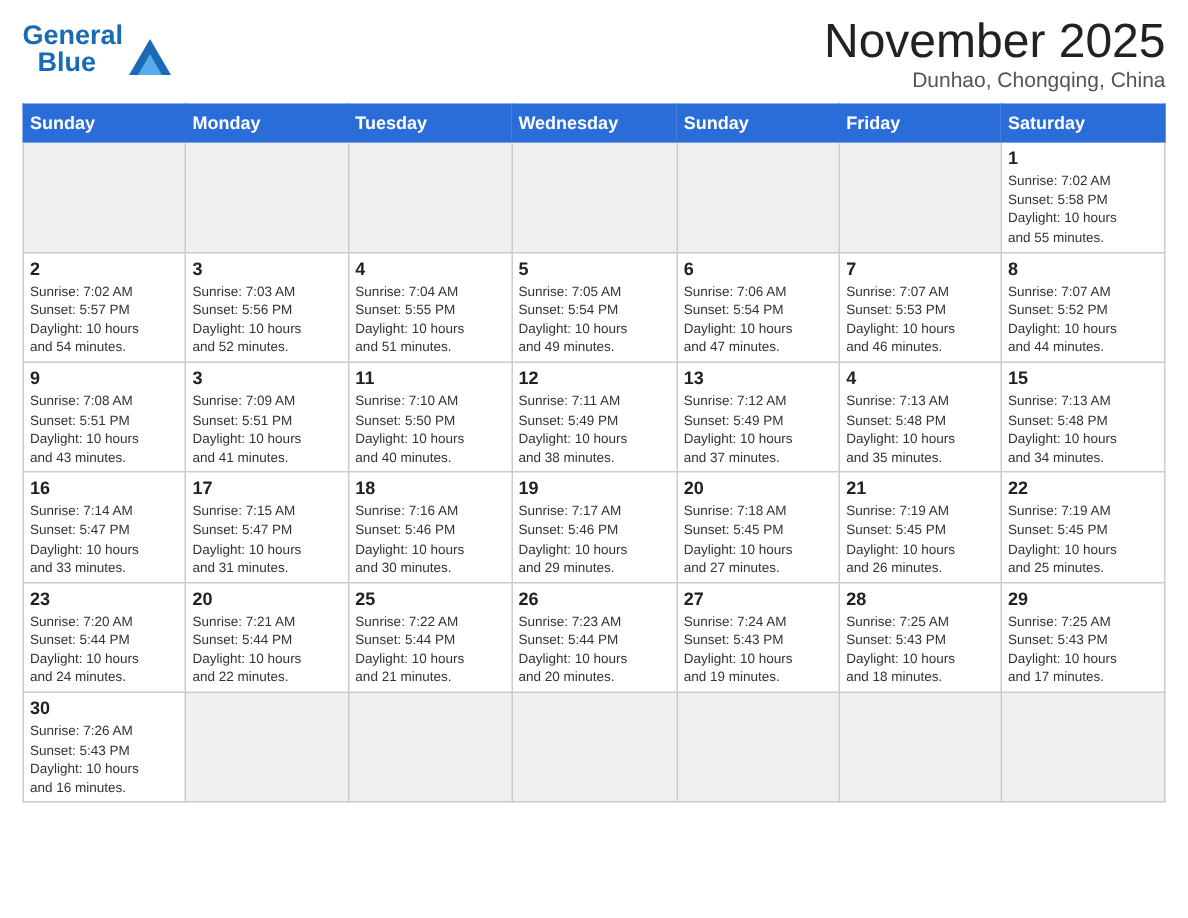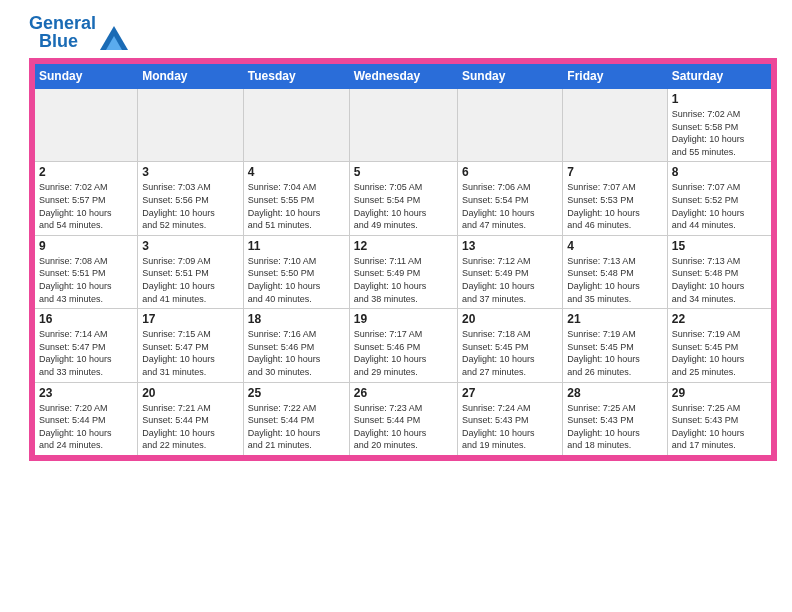--- a/index.html
+++ b/index.html
@@ -6,21 +6,21 @@
     body {
       font-family: Arial, sans-serif;
       background: #fff;
       width: 792px;
       min-height: 612px;
       overflow: hidden;
     }
     .page {
       width: 792px;
       background: #fff;
-      padding: 10px 15px 10px 29px;
+      padding: 10px 15px 10px 15px;
     }
     .header {
       display: flex;
       justify-content: space-between;
       align-items: flex-start;
       margin-bottom: 8px;
     }
     .logo {
       display: flex;
       align-items: flex-end;
@@ -50,21 +50,21 @@
       color: #222;
       line-height: 1.1;
     }
     .location {
       font-size: 14px;
       color: #555;
     }
     .calendar {
       width: 100%;
       border-collapse: collapse;
-      border: 6px solid #ec4899;
+      border: 1px solid #ec4899;
     }
     .calendar th {
       background: #2a6dd9;
       color: #fff;
       font-size: 12px;
       font-weight: bold;
       padding: 5px 4px;
       text-align: left;
       border: 1px solid #2a6dd9;
     }
@@ -109,20 +109,24 @@
         </div>
         <div class="logo-text">
           <span style="color:#1a6bb5;font-weight:bold;margin-left:10px;">Blue</span>
         </div>
       </div>
       <svg class="logo-icon" viewBox="0 0 28 24" xmlns="http://www.w3.org/2000/svg">
         <polygon points="0,24 14,0 28,24" fill="#1a6bb5"></polygon>
         <polygon points="6,24 14,10 22,24" fill="#5aabee"></polygon>
       </svg>
     </div>
+    <div class="title-block">
+      <div class="month-title">November 2025</div>
+      <div class="location">Dunhao, Chongqing, China</div>
+    </div>
   </div>
 
   <table class="calendar">
     <thead>
       <tr>
         <th>Sunday</th>
         <th>Monday</th>
         <th>Tuesday</th>
         <th>Wednesday</th>
         <th>Sunday</th>
@@ -256,15 +260,27 @@
           </td>
           <td>
             <span class="day-num">28</span>
             <div class="day-info">Sunrise: 7:25 AM<br>Sunset: 5:43 PM<br>Daylight: 10 hours<br>and 18 minutes.</div>
           </td>
           <td>
             <span class="day-num">29</span>
             <div class="day-info">Sunrise: 7:25 AM<br>Sunset: 5:43 PM<br>Daylight: 10 hours<br>and 17 minutes.</div>
           </td>
         </tr>
+        <tr>
+          <td>
+            <span class="day-num">30</span>
+            <div class="day-info">Sunrise: 7:26 AM<br>Sunset: 5:43 PM<br>Daylight: 10 hours<br>and 16 minutes.</div>
+          </td>
+          <td class="last-row"></td>
+          <td class="last-row"></td>
+          <td class="last-row"></td>
+          <td class="last-row"></td>
+          <td class="last-row"></td>
+          <td class="last-row"></td>
+        </tr>
       </tbody>
   </table>
 </div>
 
 </body></html>

